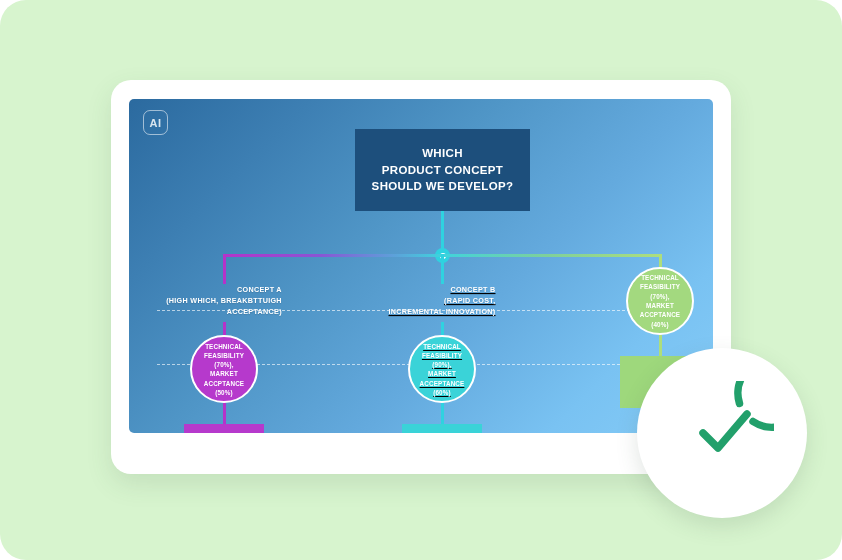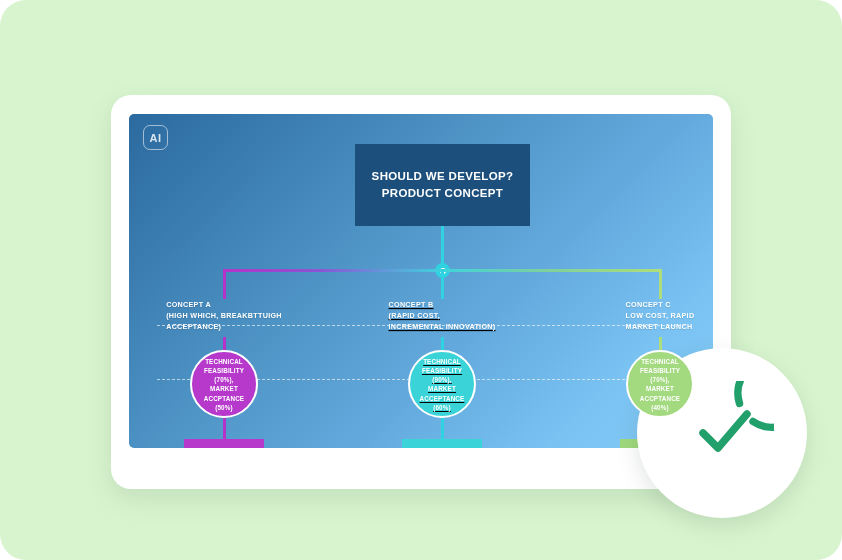--- a/index.html
+++ b/index.html
@@ -17,21 +17,21 @@
     width: 842px;
     height: 560px;
     background: #d7f4ce;
     border-radius: 26px;
   }
 
   
   #device-frame {
     position: absolute;
     left: 111px;
-    top: 95px;
+    top: 80px;
     width: 620px;
     height: 394px;
     background: #ffffff;
     border-radius: 20px;
     box-shadow: 0 10px 26px rgba(60,90,70,0.13);
     padding-left: 40px;
   }
 
   
   #canvas {
@@ -159,21 +159,21 @@
     display: flex;
     flex-direction: column;
     align-items: center;
   }
   #column-a { left: 0px; }
   #column-b { left: 218px; text-decoration: underline; }
   #column-c { left: 436px; }
 
   .concept-label {
     margin-top: 35px;
-    text-align: left;
+    text-align: right;
     font-size: 7.2px;
     font-weight: bold;
     color: #ffffff;
     line-height: 1.55;
     letter-spacing: 0.3px;
     text-shadow: 0 1px 1px rgba(0,0,0,0.12);
   }
 
   .stem-mid {
     width: 3px;
@@ -253,22 +253,23 @@
 
       <div id="ai-badge">
         <span>AI</span>
       </div>
 
       <div class="dashed-line" id="dashed-line-upper"></div>
       <div class="dashed-line" id="dashed-line-lower"></div>
 
       <div id="title-box">
         <div class="title-text">
+          <div>WHICH</div>
+          <div>PRODUCT CONCEPT</div>
           <div>SHOULD WE DEVELOP?</div>
-          <div>PRODUCT CONCEPT</div>
         </div>
       </div>
 
       <div id="stem-title"></div>
       <div id="junction-dot"></div>
       <div id="branch-bar"></div>
       <div class="branch-drop" id="branch-drop-a"></div>
       <div class="branch-drop" id="branch-drop-b"></div>
       <div class="branch-drop" id="branch-drop-c"></div>
 
@@ -310,25 +311,20 @@
             <div>(60%)</div>
           </div>
         </div>
         <div class="stem-low" id="stem-low-b"></div>
         <div class="share-box" id="share-box-b">
           
         </div>
       </div>
 
       <div class="column" id="column-c">
-        <div class="concept-label">
-          <div>CONCEPT C</div>
-          <div>LOW COST, RAPID</div>
-          <div>MARKET LAUNCH</div>
-        </div>
         <div class="stem-mid" id="stem-mid-c"></div>
         <div class="circle" id="circle-c">
           <div class="circle-text">
             <div>TECHNICAL</div>
             <div>FEASIBILITY</div>
             <div>(70%),</div>
             <div>MARKET ACCPTANCE</div>
             <div>(40%)</div>
           </div>
         </div>

